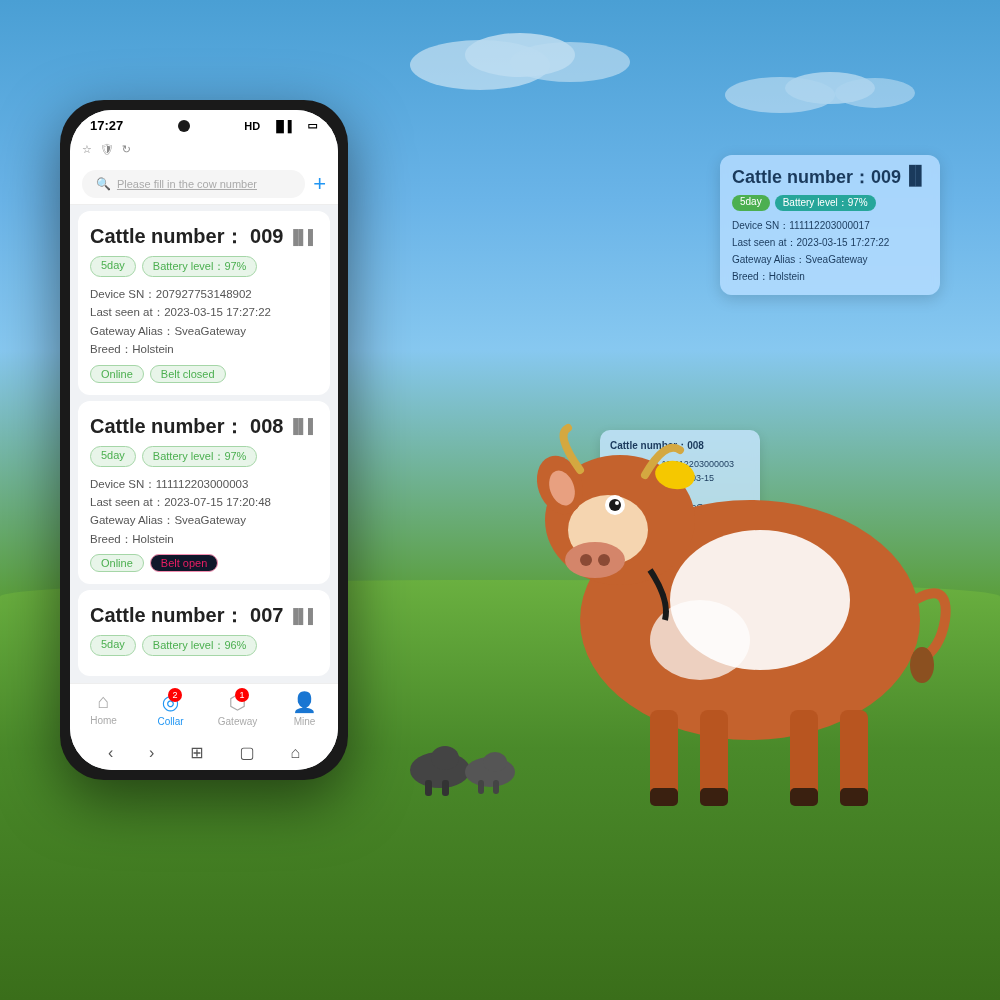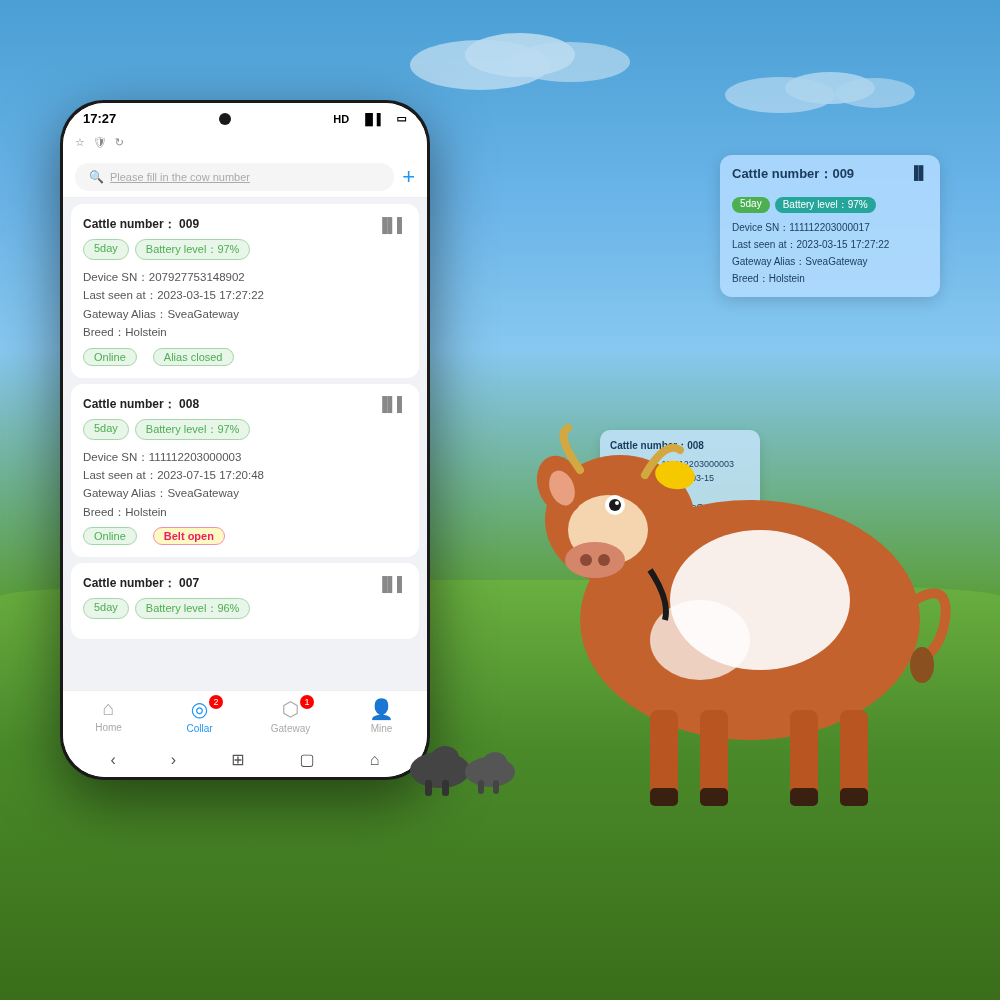--- a/index.html
+++ b/index.html
@@ -35,26 +35,26 @@
       height: 420px;
       background: linear-gradient(180deg, #6ab040 0%, #4a8a2a 40%, #3a6e1a 100%);
       border-radius: 60% 60% 0 0 / 20px 20px 0 0;
     }
 
     
     .phone {
       position: absolute;
       left: 60px;
       top: 100px;
-      width: 370px;
+      width: 288px;
       height: 680px;
       background: #1a1a1a;
       border-radius: 44px;
       box-shadow: 0 20px 60px rgba(0,0,0,0.5);
-      padding: 3px;
+      padding: 10px;
     }
 
     .phone-inner {
       width: 100%;
       height: 100%;
       background: #f0f2f5;
       border-radius: 42px;
       overflow: hidden;
       display: flex;
       flex-direction: column;
@@ -169,21 +169,21 @@
     }
 
     .cattle-card-header {
       display: flex;
       justify-content: space-between;
       align-items: center;
       margin-bottom: 6px;
     }
 
     .cattle-number {
-      font-size: 12px;
+      font-size: 20px;
       font-weight: 700;
       color: #222;
     }
 
     .signal-icon {
       color: #888;
       font-size: 14px;
     }
 
     .tags-row {
@@ -212,21 +212,21 @@
     }
 
     .cattle-info {
       font-size: 11.5px;
       color: #555;
       line-height: 1.6;
     }
 
     .status-tags {
       display: flex;
-      gap: 16px;
+      gap: 6px;
       margin-top: 6px;
     }
 
     .tag-online {
       background: #e8f5e9;
       color: #4caf50;
       border: 1px solid #a5d6a7;
       padding: 2px 10px;
       border-radius: 12px;
       font-size: 11px;
@@ -235,27 +235,26 @@
     .tag-belt-closed {
       background: #e8f5e9;
       color: #4caf50;
       border: 1px solid #a5d6a7;
       padding: 2px 10px;
       border-radius: 12px;
       font-size: 11px;
     }
 
     .tag-belt-open {
-      background: #fef9c3;
+      background: #0f172a;
       color: #e91e63;
       border: 1px solid #f48fb1;
       padding: 2px 10px;
       border-radius: 12px;
       font-size: 11px;
-      font-weight: bold;
     }
 
     
     .bottom-nav {
       background: white;
       display: flex;
       border-top: 1px solid #eee;
       padding: 6px 0 8px;
       flex-shrink: 0;
     }
@@ -326,24 +325,24 @@
       right: 60px;
       width: 220px;
       background: rgba(180, 220, 255, 0.85);
       border-radius: 12px;
       padding: 10px 12px;
       backdrop-filter: blur(4px);
       box-shadow: 0 4px 15px rgba(0,0,0,0.15);
     }
 
     .float-card-title {
-      font-size: 13px;
+      font-size: 18px;
       font-weight: 700;
       color: #1a3a5c;
-      margin-bottom: 14px;
+      margin-bottom: 6px;
       display: flex;
       justify-content: space-between;
     }
 
     .float-tags {
       display: flex;
       gap: 5px;
       margin-bottom: 6px;
     }
 
@@ -447,21 +446,21 @@
           <span class="tag tag-battery">Battery level：97%</span>
         </div>
         <div class="cattle-info">
           <div>Device SN：<span>207927753148902</span></div>
           <div>Last seen at：<span>2023-03-15 17:27:22</span></div>
           <div>Gateway Alias：<span>SveaGateway</span></div>
           <div>Breed：<span>Holstein</span></div>
         </div>
         <div class="status-tags">
           <span class="tag-online">Online</span>
-          <span class="tag-belt-closed">Alias closed</span>
+          <span class="tag-belt-closed">Belt closed</span>
         </div>
       </div>
 
       <div class="cattle-card">
         <div class="cattle-card-header">
           <span class="cattle-number">
             <span>Cattle number：</span>
             <span>008</span>
           </span>
           <span class="signal-icon">▐▌▌</span>

